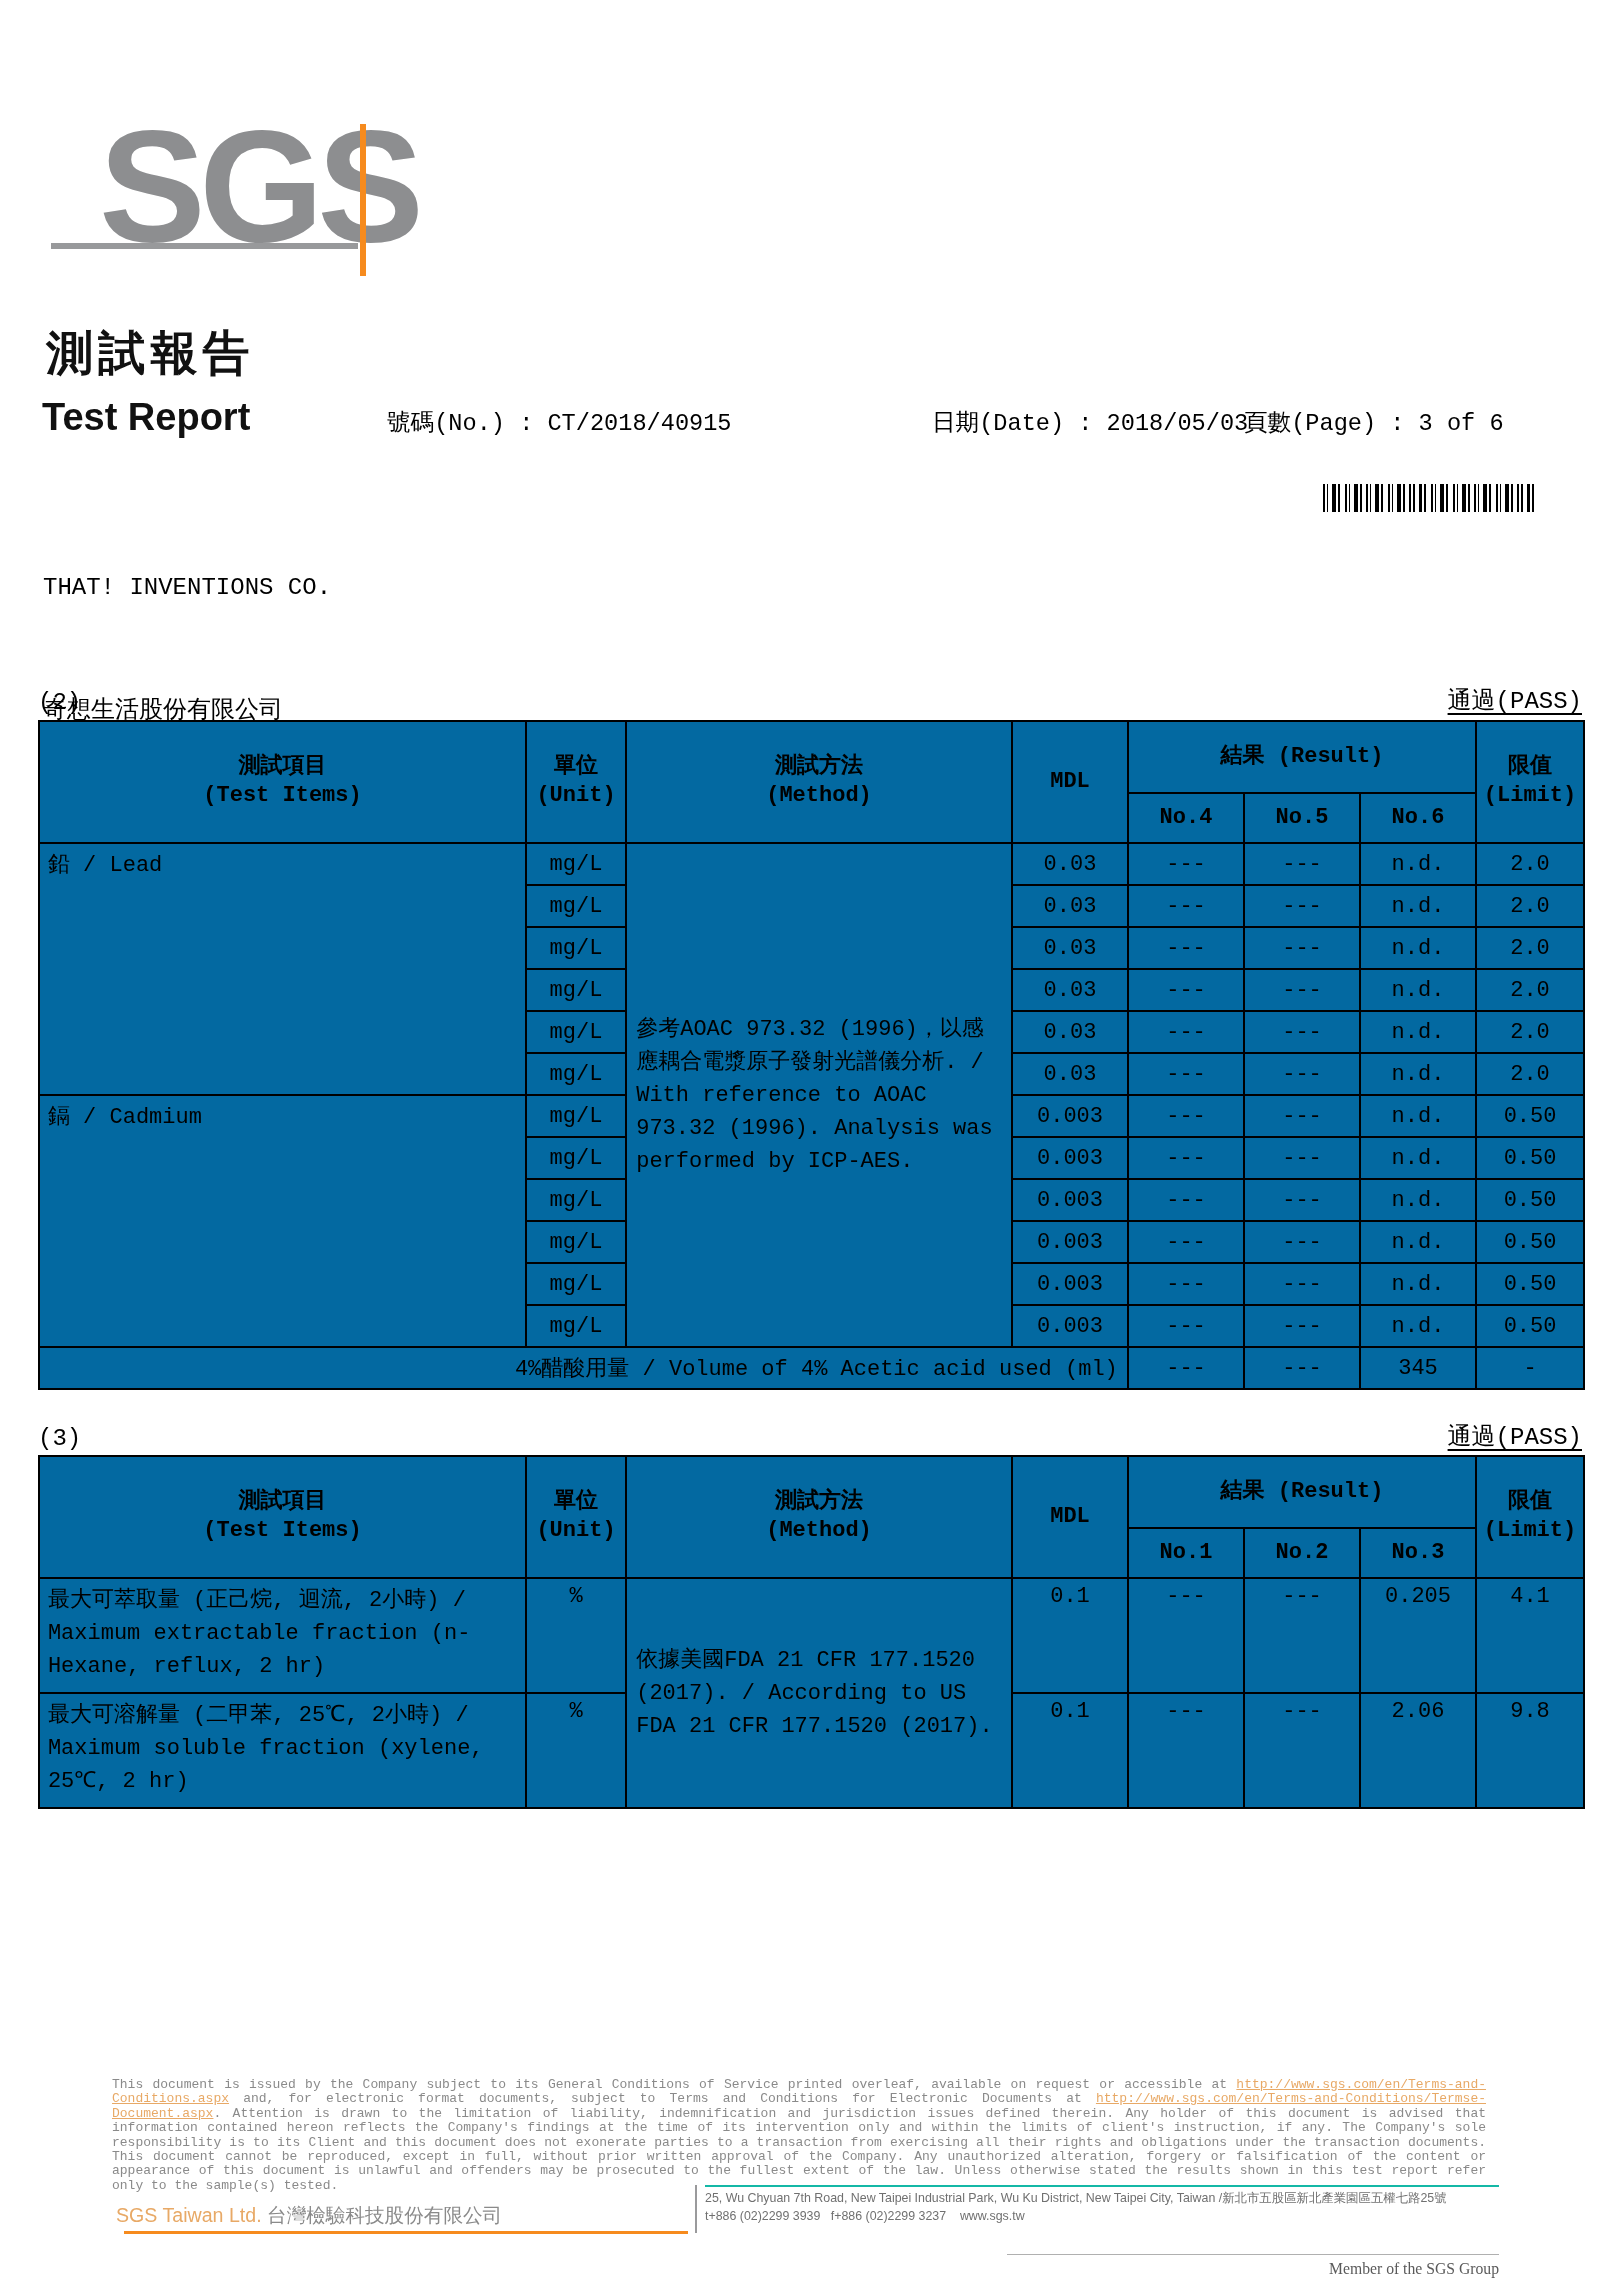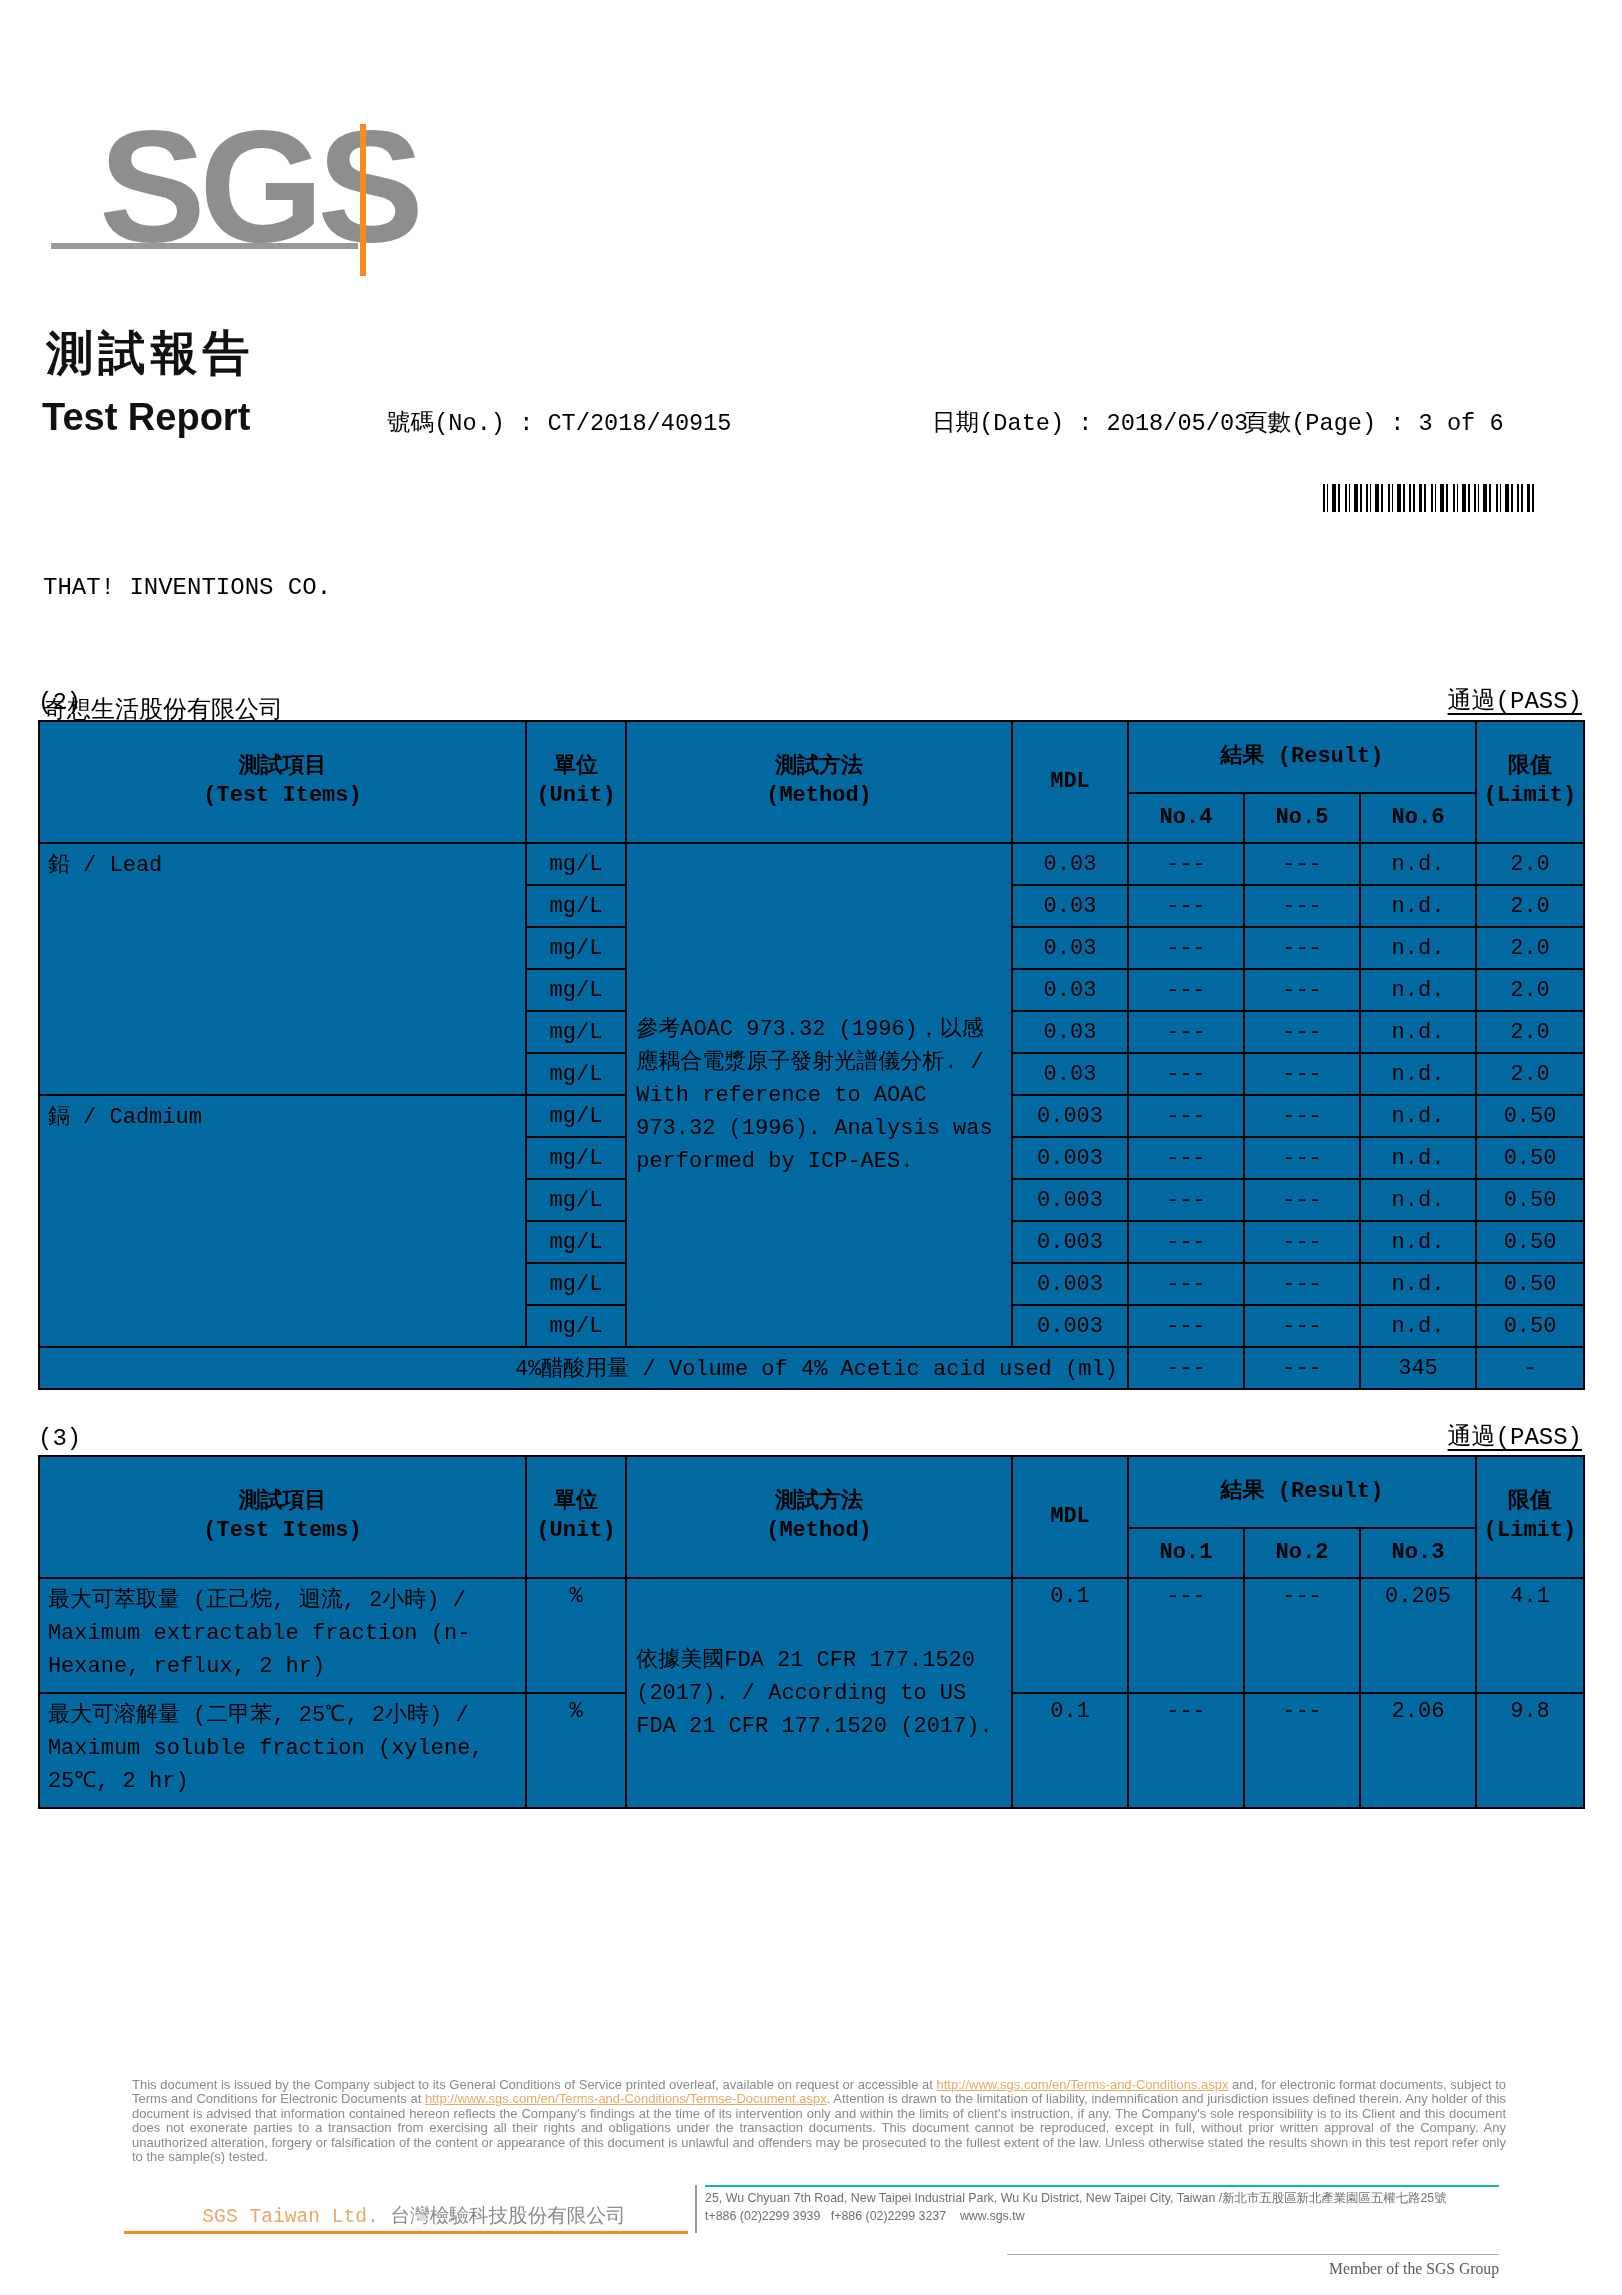--- a/index.html
+++ b/index.html
@@ -54,26 +54,26 @@
   .col-r{width:116px;} .col-limit{width:108px;}
   .t2 tbody tr{height:42px;}
   .t3 tbody tr{height:115px;}
   td.item{text-align:left;vertical-align:top;padding:5.2px 7.9px;line-height:1.5;}
   td.method{text-align:left;vertical-align:middle;padding:3.9px 9.2px;line-height:1.5;}
   td.span-label{text-align:right;padding-right:9.2px;}
   .t3 tbody td{vertical-align:top;padding-top:5.2px;}
   .t3 tbody td.method{vertical-align:middle;}
 
   
-  .legal{position:absolute;left:132px;top:2078px;width:1374px;margin:0;
-         font-family:Liberation Sans, sans-serif;font-size:13px;line-height:14.4px;
+  .legal{position:absolute;left:112px;top:2078px;width:1374px;margin:0;
+         font-family:Liberation Mono, monospace;font-size:13px;line-height:14.4px;
          color:#8a8a8a;text-align:justify;}
   .legal a{color:#e8a966;text-decoration:underline;}
-  .foot-company{position:absolute;left:132px;top:2202px;width:564px;text-align:center;
-         font-family:Liberation Mono, monospace;font-size:19.6px;white-space:pre;}
+  .foot-company{position:absolute;left:116px;top:2202px;width:564px;
+         font-family:Liberation Sans, sans-serif;font-size:19.6px;white-space:pre;}
   .foot-company .en{color:#e8a966;}
   .foot-company .zh{color:#8a8a8a;}
   .foot-orange{position:absolute;left:124px;top:2231px;width:564px;height:3.3px;background:#f68b1e;}
   .foot-vline{position:absolute;left:695px;top:2185px;width:2px;height:48px;background:#9a9a9c;}
   .foot-right{position:absolute;left:705px;top:2185px;width:794px;border-top:2px solid #14b8a6;
          padding-top:3.3px;font-family:"Liberation Sans",sans-serif;font-size:12.4px;line-height:17.7px;
          color:#707070;}
   .foot-right div{white-space:pre;overflow:hidden;}
   .member{position:absolute;left:1007px;top:2254px;width:492px;border-top:1.3px solid #b0b0b0;
          padding-top:5.2px;text-align:right;font-family:Liberation Serif, serif;

